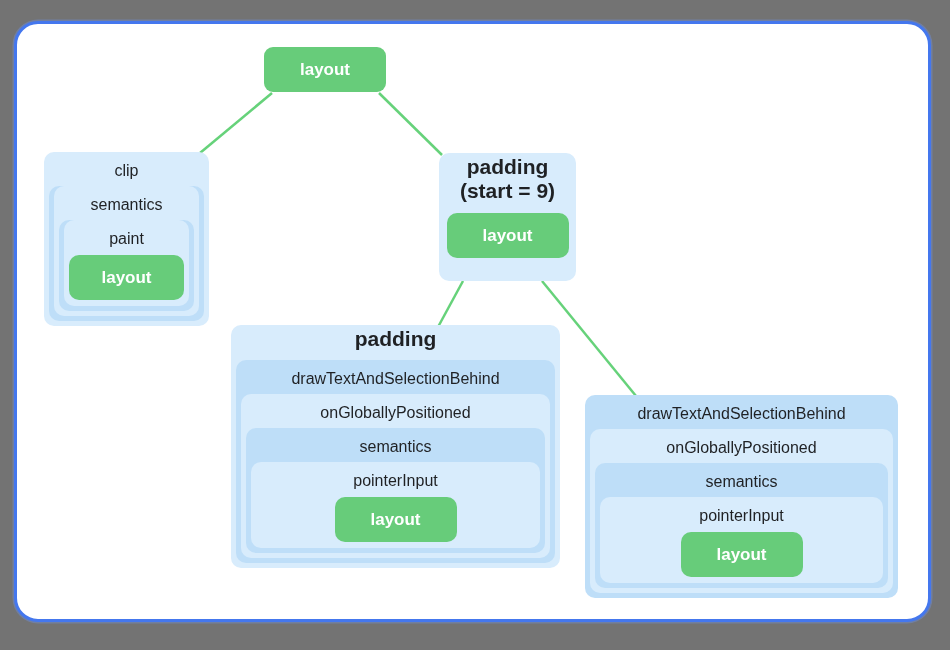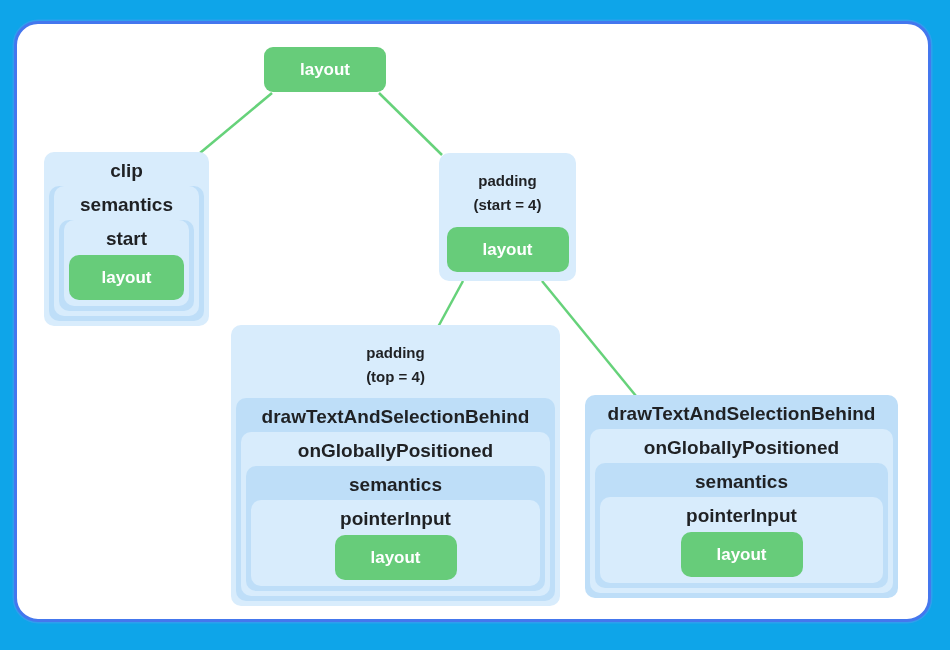--- a/index.html
+++ b/index.html
@@ -1,29 +1,29 @@
 <!DOCTYPE html>
 <html><head>
 <meta charset="utf-8">
 <style>
   html,body{margin:0;padding:0;background:#ffffff;}
   body{font-family:"Liberation Sans","DejaVu Sans",sans-serif;}
-  .canvas{position:relative;width:950px;height:650px;background:#0ea5e9;overflow:hidden;}
+  .canvas{position:relative;width:950px;height:650px;background:#737373;overflow:hidden;}
   .frame{position:absolute;left:14px;top:21px;width:911px;height:595px;
          border:3px solid #4477ee;border-radius:24px;background:#ffffff;
          box-shadow:0 0 0 1.5px rgba(110,150,245,.35);}
   .edges{position:absolute;left:0;top:0;width:950px;height:650px;z-index:1;}
   
   .node{border-radius:10px;padding:0 5px 5px;box-sizing:border-box;}
   .node.light{background:#d8ecfc;}
   .node.dark{background:#bedef8;}
   .abs{position:absolute;z-index:2;}
-  .lbl{line-height:38px;height:34px;text-align:center;font-size:19px;font-weight:700;
+  .lbl{line-height:38px;height:34px;text-align:center;font-size:16px;font-weight:400;
        color:#1f2124;white-space:nowrap;overflow:hidden;}
-  .hdr2{padding:2px 0 9px;text-align:center;font-size:15px;font-weight:600;color:#1f2124;margin-top:14px;}
+  .hdr2{padding:2px 0 9px;text-align:center;font-size:21px;font-weight:600;color:#1f2124;}
   .hdr2 div{line-height:24px;}
   .leaf{display:block;width:122px;height:45px;line-height:45px;margin:1px auto 1px;
         background:#67cc7a;border-radius:10px;color:#ffffff;text-align:center;
         font-size:17px;font-weight:600;max-width:100%;}
   .root-node{position:absolute;left:264px;top:47px;width:122px;height:45px;line-height:45px;
         background:#67cc7a;border-radius:9px;color:#ffffff;text-align:center;
         font-size:17px;font-weight:600;z-index:2;}
   .clip-box{left:44px;top:152px;width:165px;}
   .padstart-box{left:439px;top:153px;width:137px;height:128px;}
   .padtop-box{left:231px;top:325px;width:329px;}
@@ -45,40 +45,39 @@
 
   <div class="root-node">layout</div>
 
   <div class="node light abs clip-box">
     <div class="lbl">clip</div>
     <div class="node dark">
       <div class="node light">
         <div class="lbl">semantics</div>
         <div class="node dark">
           <div class="node light">
-            <div class="lbl">start</div>
+            <div class="lbl">paint</div>
             <div class="leaf">layout</div>
           </div>
         </div>
       </div>
     </div>
   </div>
 
   <div class="node light abs padstart-box">
     <div class="hdr2">
       <div>padding</div>
-      <div>(start = 4)</div>
+      <div>(start = 9)</div>
     </div>
     <div class="leaf">layout</div>
   </div>
 
   <div class="node light abs padtop-box">
     <div class="hdr2">
       <div>padding</div>
-      <div>(top = 4)</div>
     </div>
     <div class="node dark">
       <div class="lbl">drawTextAndSelectionBehind</div>
       <div class="node light">
         <div class="lbl">onGloballyPositioned</div>
         <div class="node dark">
           <div class="lbl">semantics</div>
           <div class="node light">
             <div class="lbl">pointerInput</div>
             <div class="leaf">layout</div>

